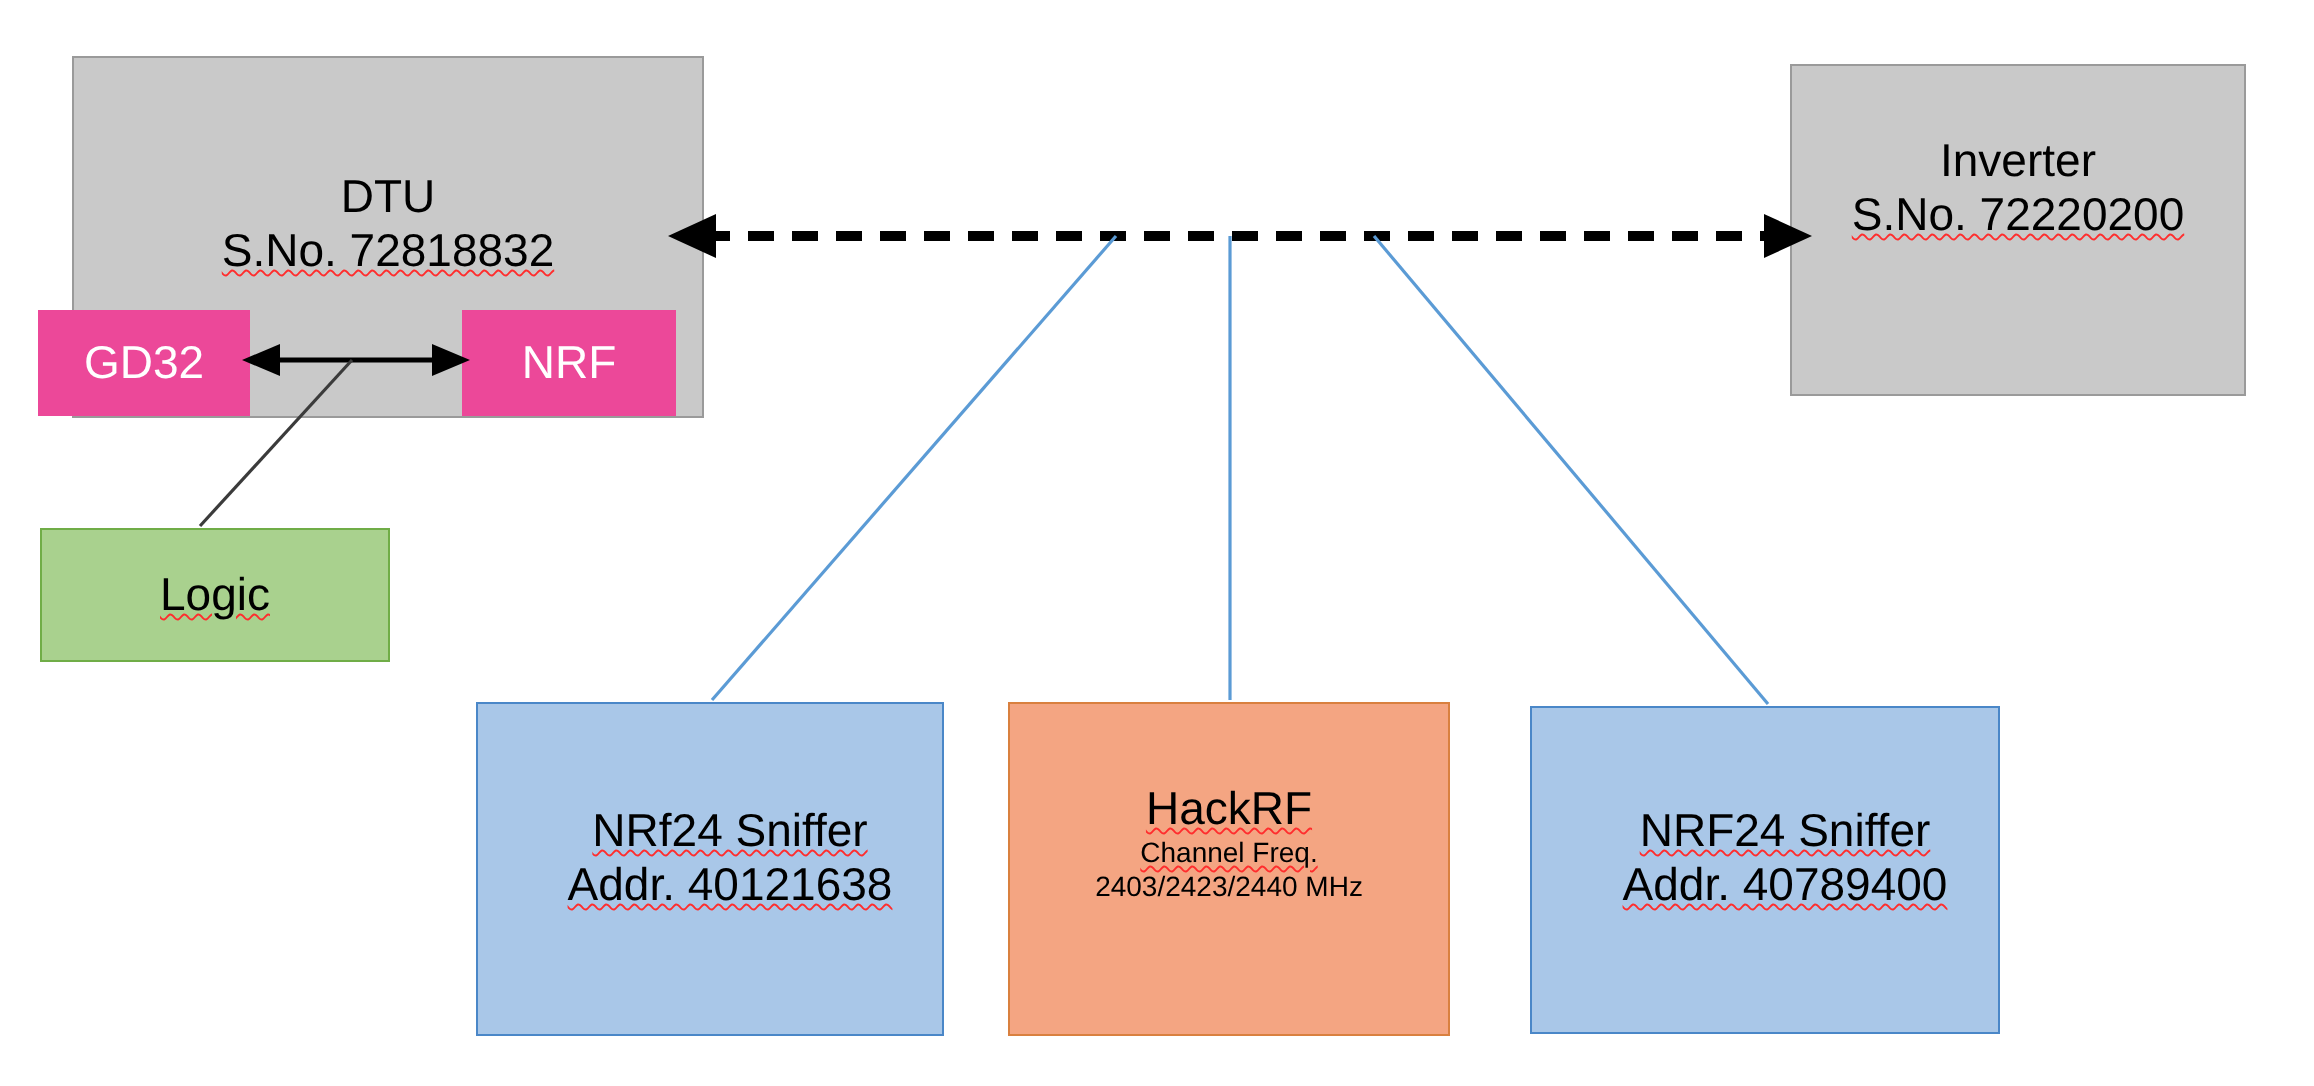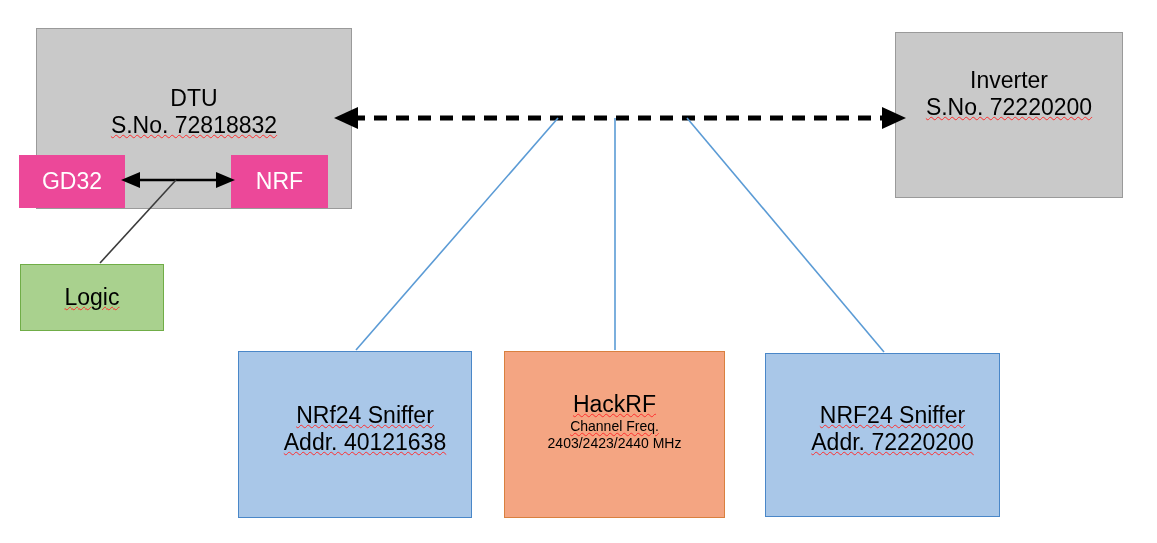--- a/index.html
+++ b/index.html
@@ -98,25 +98,25 @@
 
   <div class="box grey-box" style="left:20px; top:28px; width:316px; height:181px; justify-content:flex-start; padding-top:56px;margin-left:16px;">
     <div class="title">DTU</div>
     <div class="sub spell">S.No. 72818832</div>
   </div>
 
   <div class="box chip-box" style="left:19px; top:155px; width:106px; height:53px;">
     <div>GD32</div>
   </div>
 
-  <div class="box chip-box" style="left:231px; top:155px; width:97px; height:53px;">
+  <div class="box chip-box" style="left:231px; top:155px; width:107px; height:53px;">
     <div>NRF</div>
   </div>
 
-  <div class="box green-box" style="left:20px; top:264px; width:144px; height:67px;">
+  <div class="box green-box" style="left:20px; top:264px; width:175px; height:67px;">
     <div class="spell">Logic</div>
   </div>
 
   <div class="box grey-box" style="left:895px; top:32px; width:228px; height:166px; justify-content:flex-start; padding-top:34px;">
     <div class="title">Inverter</div>
     <div class="sub spell">S.No. 72220200</div>
   </div>
 
   <div class="box blue-box" style="left:238px; top:351px; width:234px; height:167px; justify-content:flex-start; padding-top:50px;">
     <div class="title spell">NRf24 Sniffer</div>
@@ -124,21 +124,21 @@
   </div>
 
   <div class="box orange-box" style="left:504px; top:351px; width:221px; height:167px; justify-content:flex-start; padding-top:39px;">
     <div class="title spell">HackRF</div>
     <div class="sub spell">Channel Freq.</div>
     <div class="sub">2403/2423/2440 MHz</div>
   </div>
 
   <div class="box blue-box" style="left:765px; top:353px; width:235px; height:164px; justify-content:flex-start; padding-top:48px;">
     <div class="title spell">NRF24 Sniffer</div>
-    <div class="sub spell">Addr. 72220200</div>
+    <div class="sub spell">Addr. 40789400</div>
   </div>
 
   <svg class="overlay" viewBox="0 0 1157 543">
 
     <g>
       <line x1="352" y1="118" x2="888" y2="118" stroke="#000000" stroke-width="5" stroke-dasharray="13 9"></line>
       <polygon points="334,118 358,107 358,129" fill="#000000"></polygon>
       <polygon points="906,118 882,107 882,129" fill="#000000"></polygon>
     </g>
 

